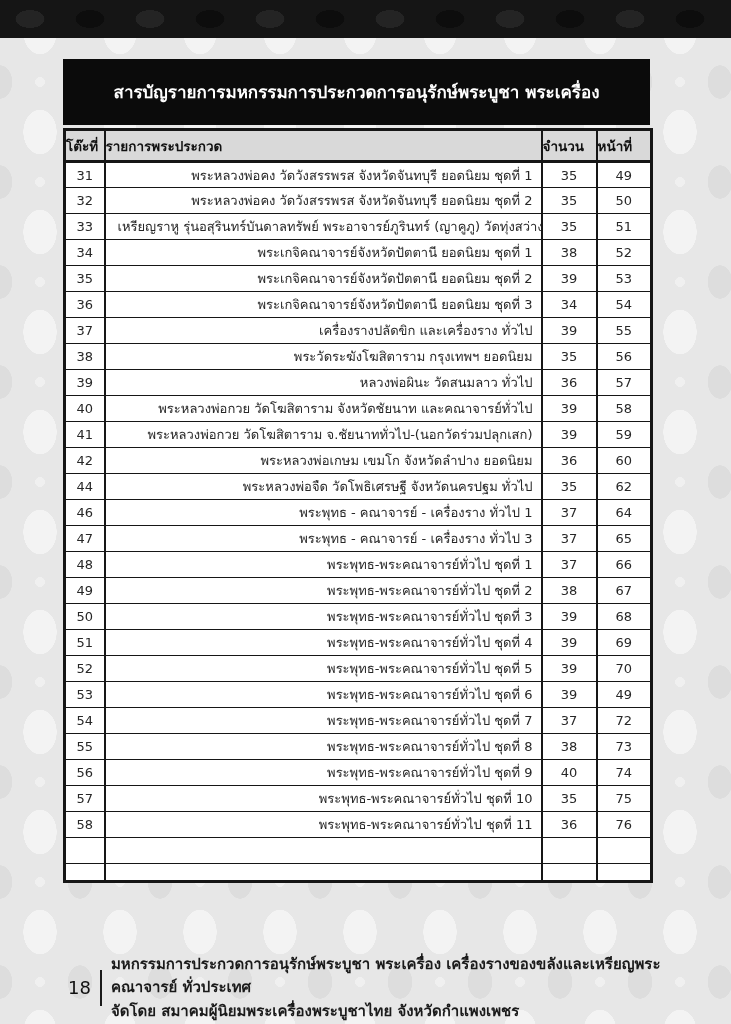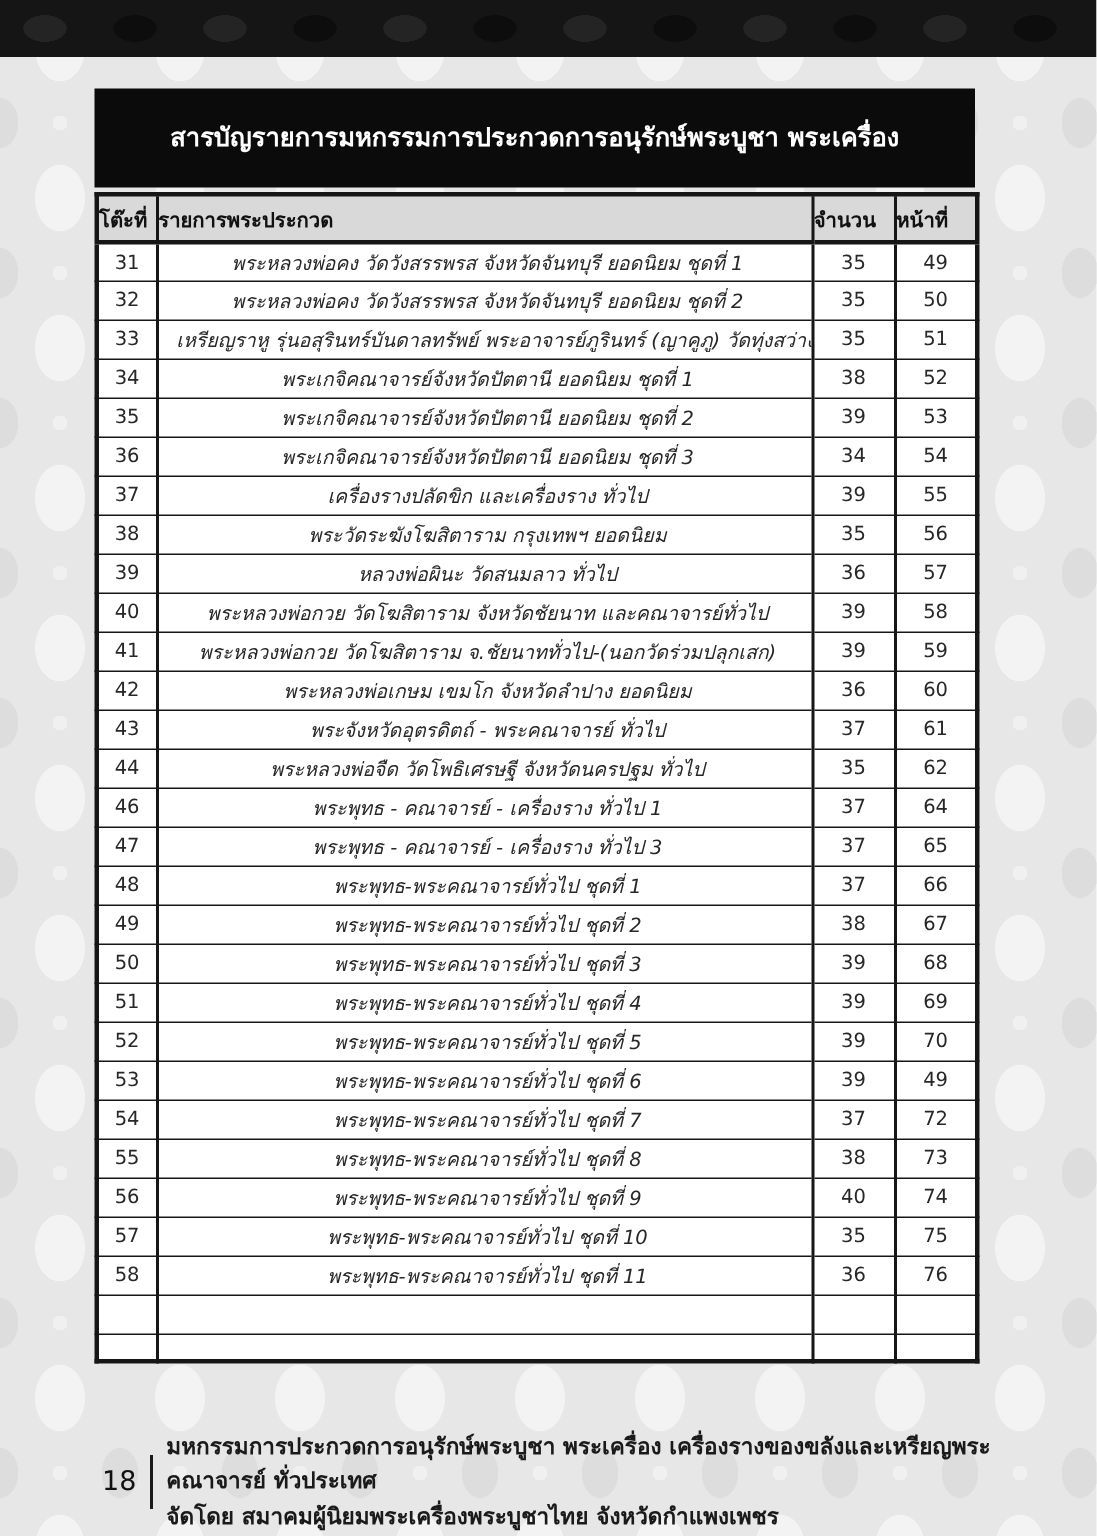--- a/index.html
+++ b/index.html
@@ -45,21 +45,21 @@
     height:32px; border:2.5px solid #161616; border-bottom-width:3px;
     text-align:left; vertical-align:middle;
   }
   table.toc td{
     border:1.5px solid #161616;
     border-left-width:2.5px; border-right-width:2.5px;
     height:26px; color:#272727; font-size:13px; vertical-align:middle;
     background:#ffffff;
   }
   td.cell-no, td.cell-count, td.cell-page{ text-align:center; font-size:12.5px; }
-  td.cell-item{ text-align:center; padding:0 8px 0 12px; white-space:nowrap; overflow:hidden;font-style:italic; }
+  td.cell-item{ text-align:right; padding:0 8px 0 12px; white-space:nowrap; overflow:hidden; }
   tr.empty-row td{ height:26px; }
   tr.empty-row.short td{ height:18px; }
   .footer{
     position:absolute; left:66px; top:953px; width:600px;
     display:flex; align-items:center;
   }
   .footer .page-num{
     font-size:18px; font-weight:normal; color:#111; padding:0 9px 0 2px;
   }
   .footer .divider{
@@ -160,26 +160,20 @@
         <td class="cell-count">39</td>
         <td class="cell-page">59</td>
       </tr>
       <tr>
         <td class="cell-no">42</td>
         <td class="cell-item">พระหลวงพ่อเกษม เขมโก จังหวัดลำปาง ยอดนิยม</td>
         <td class="cell-count">36</td>
         <td class="cell-page">60</td>
       </tr>
       <tr>
-        <td class="cell-no">43</td>
-        <td class="cell-item">พระจังหวัดอุตรดิตถ์ - พระคณาจารย์ ทั่วไป</td>
-        <td class="cell-count">37</td>
-        <td class="cell-page">61</td>
-      </tr>
-      <tr>
         <td class="cell-no">44</td>
         <td class="cell-item">พระหลวงพ่อจืด วัดโพธิเศรษฐี จังหวัดนครปฐม ทั่วไป</td>
         <td class="cell-count">35</td>
         <td class="cell-page">62</td>
       </tr>
       <tr>
         <td class="cell-no">46</td>
         <td class="cell-item">พระพุทธ - คณาจารย์ - เครื่องราง ทั่วไป 1</td>
         <td class="cell-count">37</td>
         <td class="cell-page">64</td>

